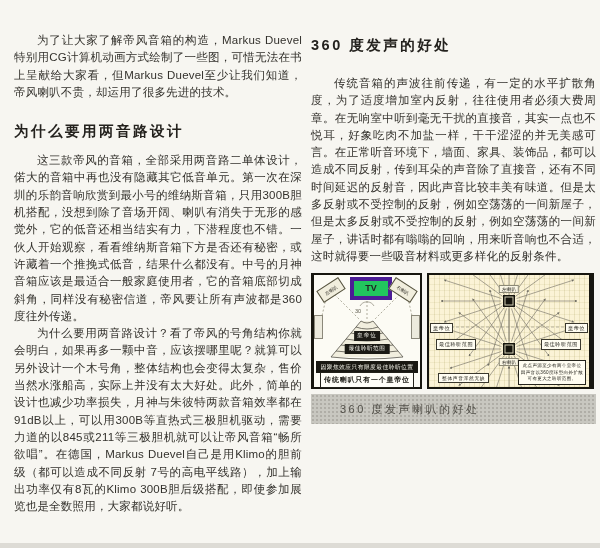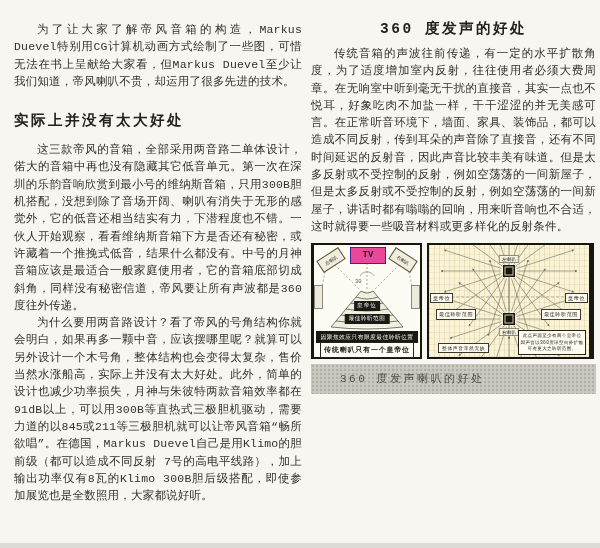--- a/index.html
+++ b/index.html
@@ -3,55 +3,55 @@
 <meta charset="utf-8">
 <style>
   html,body{margin:0;padding:0;}
   body{
     width:600px;height:548px;position:relative;overflow:hidden;
     background:#f7f6f1;
     font-family:"Liberation Sans","DejaVu Sans",sans-serif;
     color:#2e2c28;
   }
   .scan-edge-bottom{position:absolute;left:0;bottom:0;width:600px;height:5px;background:#dddbd5;}
-  .col{position:absolute;top:5px;font-family:Liberation Mono, monospace;}
+  .col{position:absolute;top:16px;}
   .left-col{left:14px;width:288px;}
   .right-col{left:311px;width:285px;}
   p.body-text{
     font-size:11.5px;line-height:17.3px;text-align:justify;
     text-indent:2em;margin:0;color:#33312c;
     letter-spacing:.2px;
   }
   .section-heading{
     font-size:14.5px;font-weight:bold;letter-spacing:2.5px;color:#24221e;
     margin:0;
   }
   .left-col .p1{margin-top:16px;}
   .left-col .section-heading{margin:21px 0 11px 0;}
-  .right-col .section-heading{margin-top:14px;text-align:center;}
-  .right-col .p1{margin-top:7px;}
+  .right-col .section-heading{margin-top:20px;}
+  .right-col .p1{margin-top:20px;}
   
   .diagram{margin-top:8px;display:flex;gap:5px;}
   .panel{box-sizing:border-box;height:116px;position:relative;}
   .panel-left{
     width:111px;border:2px solid #17160f;border-left-width:3px;
     background:#fcfbf4;
   }
   .panel-right{
     width:167px;border:2px solid #17160f;border-right-width:5px;
     overflow:hidden;
     background:
       repeating-linear-gradient(90deg, rgba(150,138,60,.16) 0 1px, transparent 1px 5px),
       repeating-linear-gradient(0deg, rgba(150,138,60,.10) 0 1px, transparent 1px 6px),
       #fbf3d6;
   }
   .panel svg{position:absolute;left:0;top:0;}
   .tv-box{
     position:absolute;left:36px;top:2px;width:34px;height:15px;
-    border:1px solid #4c1d95;background:#ec4899;
+    border:4px solid #4c1d95;background:#22c55e;
     font-size:9px;font-weight:bold;text-align:center;line-height:15px;color:#222;
   }
   .spk-tilt{
     position:absolute;width:24px;height:12px;border:1px solid #55523f;
     background:#f1eedd;display:flex;align-items:center;justify-content:center;
     font-size:4.6px;color:#33302a;white-space:nowrap;
   }
   .spk-tilt.l{left:4px;top:8px;transform:rotate(-33deg);}
   .spk-tilt.r{right:4px;top:8px;transform:rotate(33deg);}
   .edge-strip{
@@ -115,21 +115,21 @@
     background-size:4px 4px;
     font-size:11px;color:#504e47;letter-spacing:2.5px;line-height:30px;
     padding-left:29px;white-space:nowrap;overflow:hidden;
   }
 </style>
 </head>
 <body>
 
 <div class="col left-col">
   <p class="body-text p1">为了让大家了解帝风音箱的构造，Markus Duevel特别用CG计算机动画方式绘制了一些图，可惜无法在书上呈献给大家看，但Markus Duevel至少让我们知道，帝风喇叭不贵，却运用了很多先进的技术。</p>
-  <h2 class="section-heading">实际上并没有太大好处</h2>
+  <h2 class="section-heading">为什么要用两音路设计</h2>
   <p class="body-text">这三款帝风的音箱，全部采用两音路二单体设计，偌大的音箱中再也没有隐藏其它低音单元。第一次在深圳的乐韵音响欣赏到最小号的维纳斯音箱，只用300B胆机搭配，没想到除了音场开阔、喇叭有消失于无形的感觉外，它的低音还相当结实有力，下潜程度也不错。一伙人开始观察，看看维纳斯音箱下方是否还有秘密，或许藏着一个推挽式低音，结果什么都没有。中号的月神音箱应该是最适合一般家庭使用者，它的音箱底部切成斜角，同样没有秘密信道，帝风要让所有声波都是360度往外传递。</p>
   <p class="body-text">为什么要用两音路设计？看了帝风的号角结构你就会明白，如果再多一颗中音，应该摆哪里呢？就算可以另外设计一个木号角，整体结构也会变得太复杂，售价当然水涨船高，实际上并没有太大好处。此外，简单的设计也减少功率损失，月神与朱彼特两款音箱效率都在91dB以上，可以用300B等直热式三极胆机驱动，需要力道的以845或211等三极胆机就可以让帝风音箱“畅所欲唱”。在德国，Markus Duevel自己是用Klimo的胆前级（都可以造成不同反射 7号的高电平线路），加上输出功率仅有8瓦的Klimo 300B胆后级搭配，即使参加展览也是全数照用，大家都说好听。</p>
 </div>
 
 <div class="col right-col">
   <h2 class="section-heading">360 度发声的好处</h2>
   <p class="body-text p1">传统音箱的声波往前传递，有一定的水平扩散角度，为了适度增加室内反射，往往使用者必须大费周章。在无响室中听到毫无干扰的直接音，其实一点也不悦耳，好象吃肉不加盐一样，干干涩涩的并无美感可言。在正常听音环境下，墙面、家具、装饰品，都可以造成不同反射，传到耳朵的声音除了直接音，还有不同时间延迟的反射音，因此声音比较丰美有味道。但是太多反射或不受控制的反射，例如空荡荡的一间新屋子，但是太多反射或不受控制的反射，例如空荡荡的一间新屋子，讲话时都有嗡嗡的回响，用来听音响也不合适，这时就得要一些吸音材料或更多样化的反射条件。</p>
 
   <div class="diagram">
 

